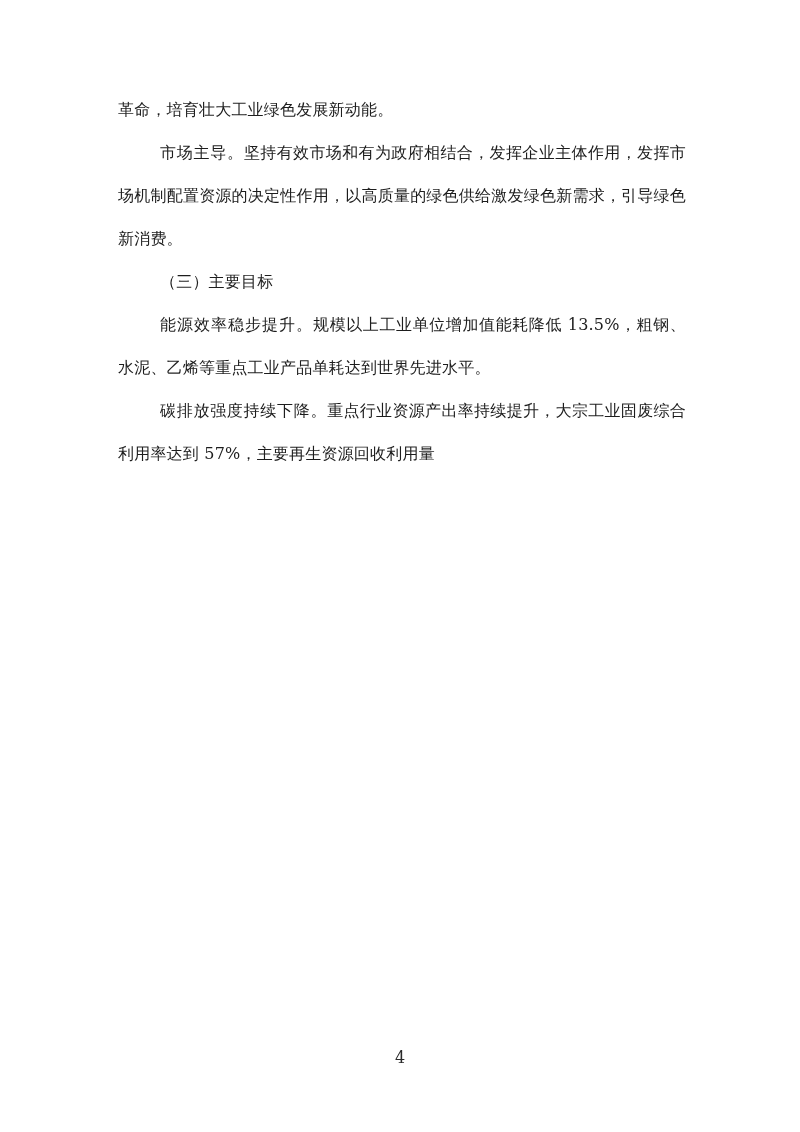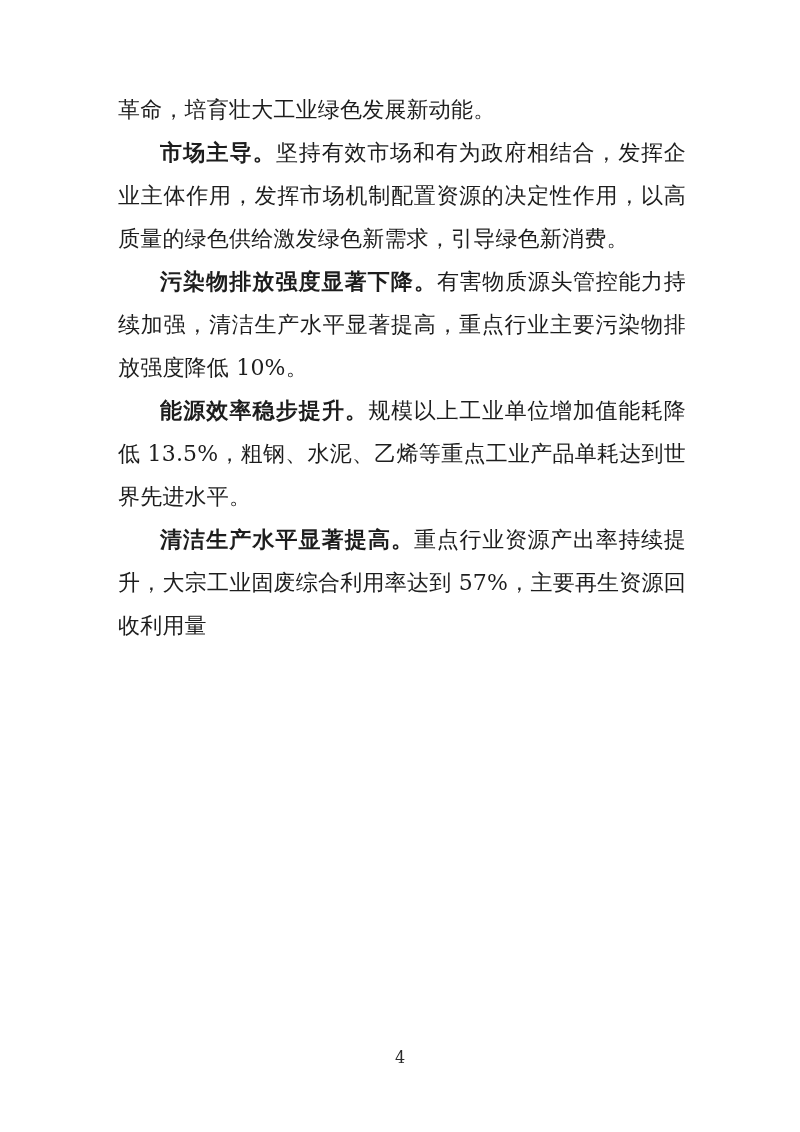--- a/index.html
+++ b/index.html
@@ -19,33 +19,33 @@
     overflow: hidden;
   }
   .content {
     position: absolute;
     left: 118px;
     top: 88px;
     width: 568px;
   }
   .para {
     font-family: "DejaVu Serif", serif;
-    font-size: 22px;
+    font-size: 16px;
     line-height: 43px;
     color: #1d1d1d;
     text-align: justify;
     text-justify: inter-ideograph;
     margin: 0;
     letter-spacing: 0.2px;
   }
   .para.indent {
     text-indent: 42px;
   }
   .lead {
-    font-weight: bold;
+    font-weight: normal;
     letter-spacing: 0.6px;
   }
   .page-number {
     position: absolute;
     left: 0;
     right: 0;
     top: 1048px;
     text-align: center;
     font-family: "DejaVu Serif", serif;
     font-size: 16px;
@@ -56,25 +56,25 @@
 <body>
 
 <div class="page">
   <div class="content">
 
     <p class="para"><span>革命，培育壮大工业绿色发展新动能。</span></p>
 
     <p class="para indent"><span class="lead">市场主导。</span><span>坚持有效市场和有为政府相结合，发挥企业主体作用，发挥市场机制配置资源的决定性作用，以高质量的绿色供给激发绿色新需求，引导绿色新消费。</span></p>
 
 
+    <p class="para indent"><span>（三）主要目标</span></p>
 
 
 
-    <p class="para indent"><span class="lead">污染物排放强度显著下降。</span><span>有害物质源头管控能力持续加强，清洁生产水平显著提高，重点行业主要污染物排放强度降低 10%。</span></p>
 
     <p class="para indent"><span class="lead">能源效率稳步提升。</span><span>规模以上工业单位增加值能耗降低 13.5%，粗钢、水泥、乙烯等重点工业产品单耗达到世界先进水平。</span></p>
 
-    <p class="para indent"><span class="lead">清洁生产水平显著提高。</span><span>重点行业资源产出率持续提升，大宗工业固废综合利用率达到 57%，主要再生资源回收利用量</span></p>
+    <p class="para indent"><span class="lead">碳排放强度持续下降。</span><span>重点行业资源产出率持续提升，大宗工业固废综合利用率达到 57%，主要再生资源回收利用量</span></p>
 
   </div>
 
   <div class="page-number">4</div>
 </div>
 
 </body></html>

